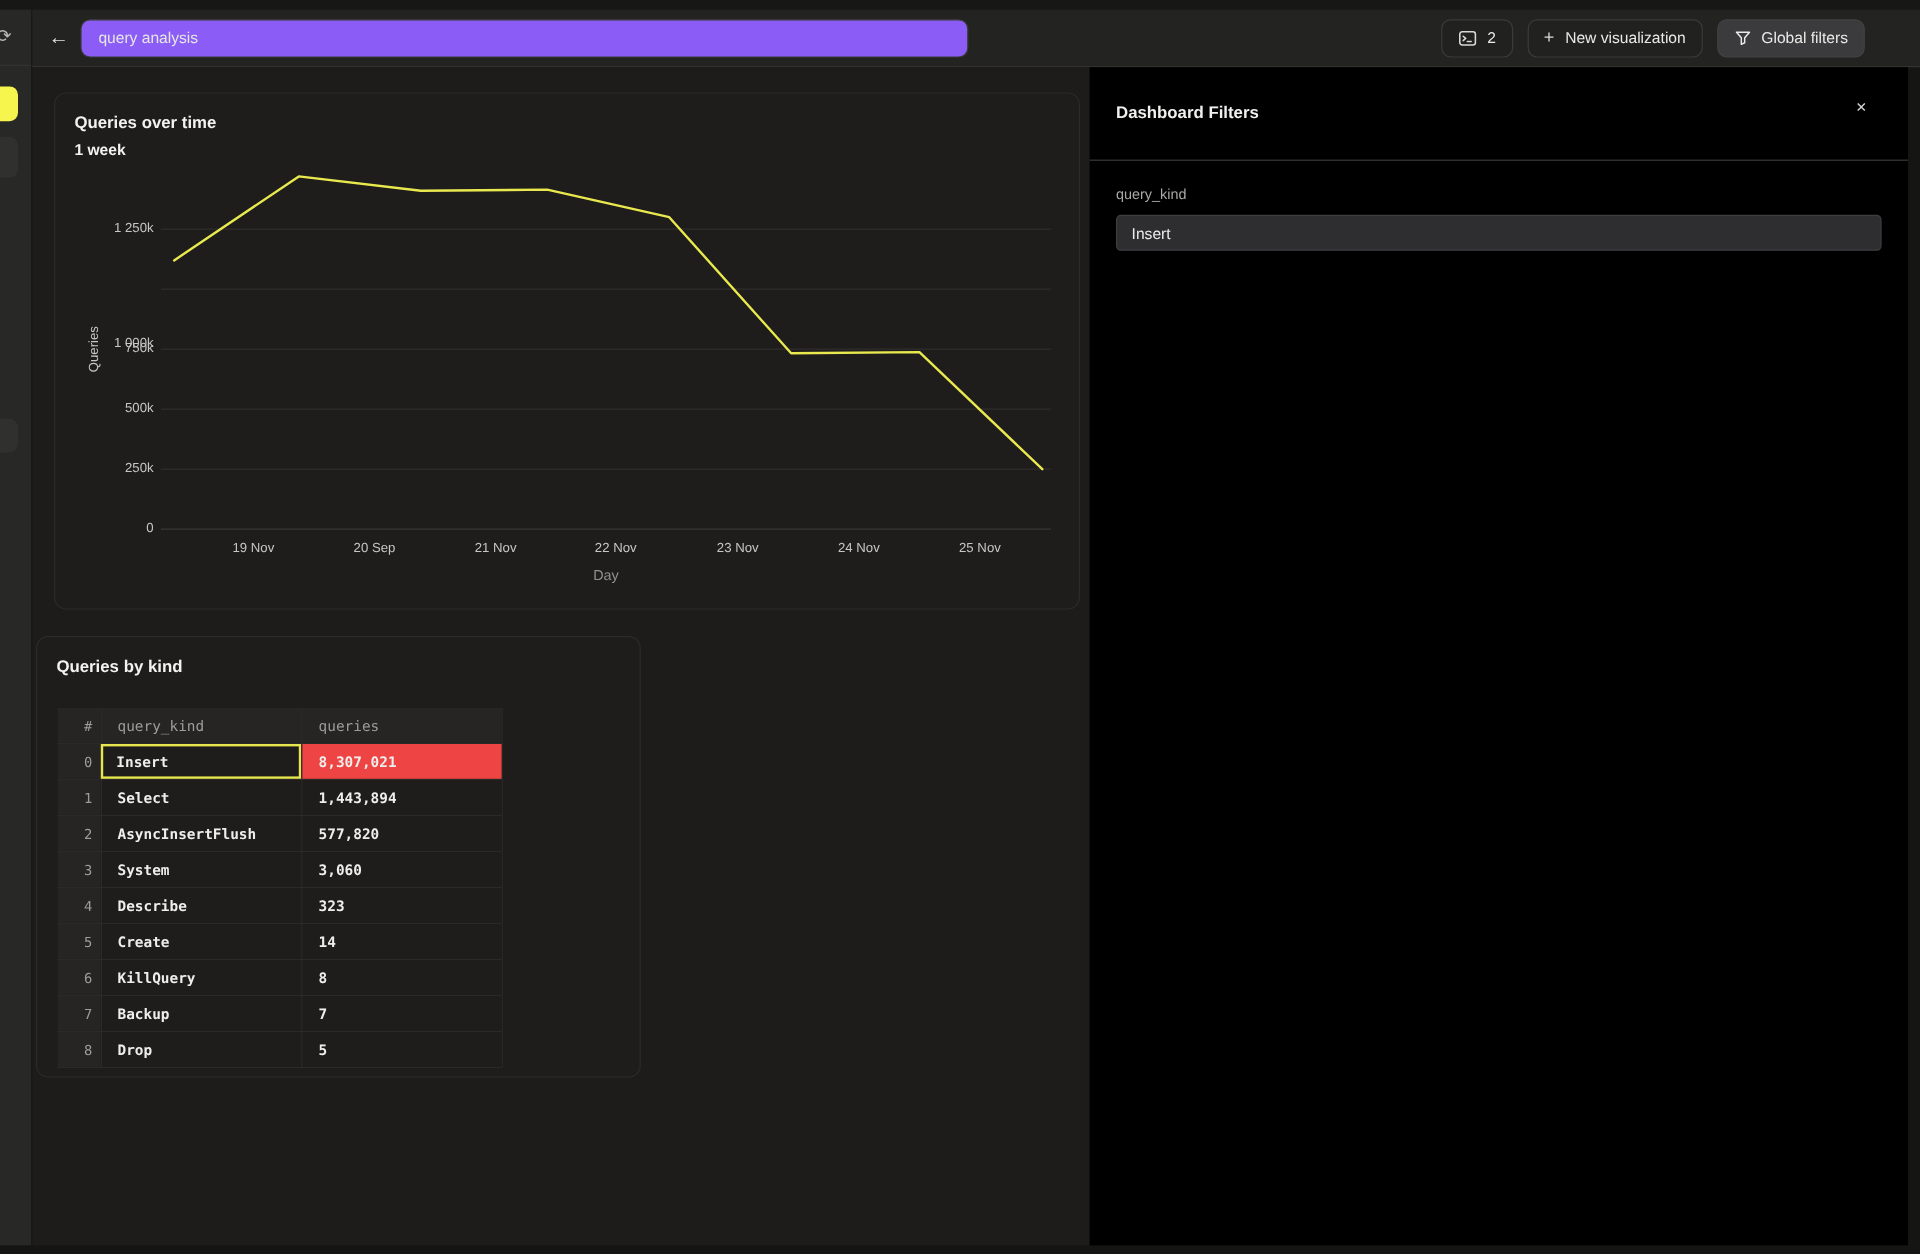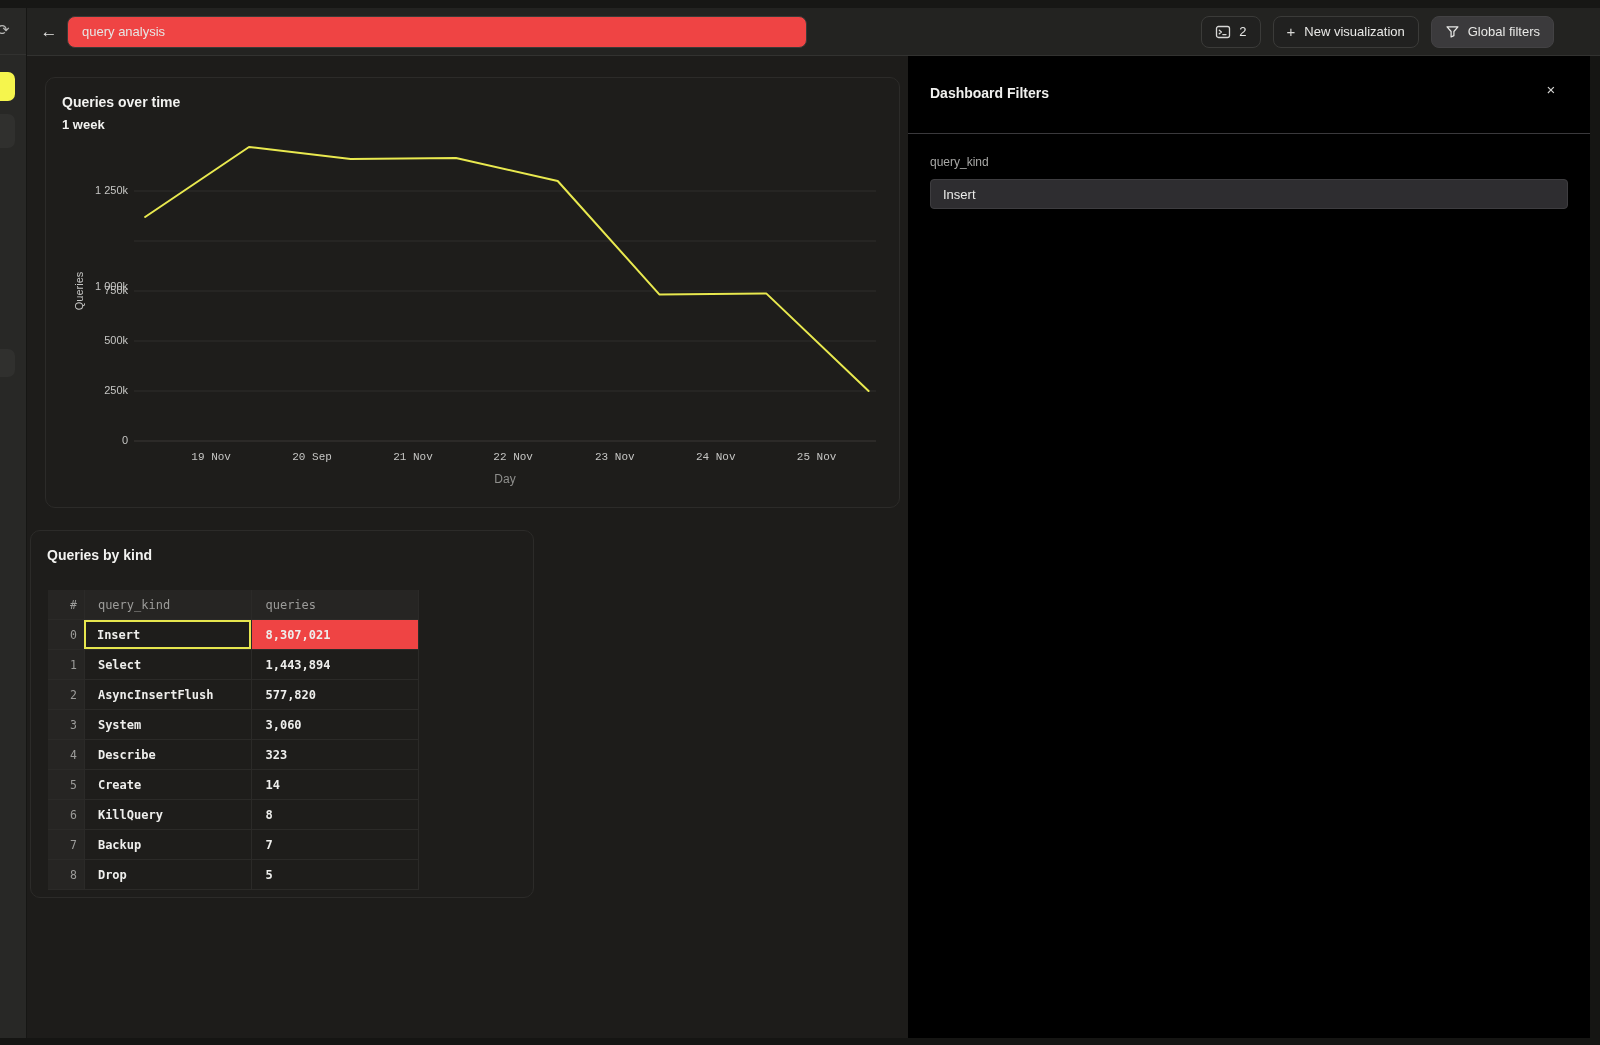--- a/index.html
+++ b/index.html
@@ -15,41 +15,41 @@
   .rail-head { height:47px; border-bottom:1px solid #323230; position:relative; }
   .refresh-glyph { position:absolute; left:-3px; top:13px; font-size:15px; color:#b8b8b6; cursor:pointer; }
   .rail-tab { position:absolute; left:-8px; width:23px; border-radius:7px; }
   .rail-tab.active { top:64px; height:29px; background:#f5f54d; }
   .rail-tab.g1 { top:106px; height:34px; background:#30302e; }
   .rail-tab.g2 { top:341px; height:28px; background:#30302e; }
 
   
   .topbar { position:absolute; left:27px; top:8px; width:1573px; height:48px; background:#232321; border-bottom:1px solid #323230; display:flex; align-items:center; }
   .back-btn { width:24px; height:24px; margin-left:10px; display:flex; align-items:center; justify-content:center; color:#e2e2e0; font-size:17px; cursor:pointer; }
-  .title-input { margin-left:6px; width:740px; height:32px; background:#ef4444; border:1px solid #3a3a38; border-radius:8px; color:#e6e6e4; font-size:13px; padding:0 14px; outline:none; font-family:"Liberation Sans", sans-serif; }
+  .title-input { margin-left:6px; width:740px; height:32px; background:#8b5cf6; border:1px solid #3a3a38; border-radius:8px; color:#e6e6e4; font-size:13px; padding:0 14px; outline:none; font-family:"Liberation Sans", sans-serif; }
   .tb-right { margin-left:auto; margin-right:46px; display:flex; align-items:center; gap:12px; }
   .tb-btn { height:32px; display:flex; align-items:center; gap:8px; padding:0 13px; border-radius:8px; font-size:13px; color:#e9e9e7; cursor:pointer; white-space:nowrap; }
   .tb-btn.outline { background:#212120; border:1px solid #3b3b39; }
   .tb-btn.fill { background:#3b3a3c; border:1px solid #434244; }
   .tb-btn svg { display:block; }
   .plus-glyph { font-size:15px; color:#d8d8d6; margin-right:1px; }
 
   
   .main { position:absolute; left:27px; top:56px; width:891px; height:982px; background:#1d1c1a; }
   .card { position:absolute; background:#1e1d1b; border:1px solid #2c2b29; border-radius:10px; }
   .chart-card { left:18px; top:21px; width:855px; height:431px; }
   .card-title { position:absolute; left:16px; top:16px; font-size:14px; font-weight:bold; color:#f2f2f0; }
   .card-subtitle { position:absolute; left:16px; top:39px; font-size:13px; font-weight:bold; color:#f2f2f0; }
 
   .ylab { position:absolute; left:33px; top:213px; transform:translate(-50%,-50%) rotate(-90deg); font-size:11px; color:#c6c6c4; }
   .y-axis { position:absolute; left:0; top:63px; width:82px; height:300px; }
   .y-axis div { position:absolute; right:0; width:82px; text-align:right; font-size:11px; color:#c6c6c4; }
   .plot-svg { position:absolute; left:88px; top:63px; }
   .x-axis { position:absolute; left:88px; top:373px; width:742px; height:16px; }
-  .x-axis div { position:absolute; width:60px; text-align:center; font-size:11px; color:#c6c6c4;font-family:Liberation Mono, monospace; }
+  .x-axis div { position:absolute; width:60px; text-align:center; font-size:11px; color:#c6c6c4; }
   .xlab { position:absolute; left:88px; top:394px; width:742px; text-align:center; font-size:12px; color:#8f8f8d; }
 
   
   .table-card { left:3px; top:474px; width:504px; height:368px; }
   .qtable { position:absolute; left:17px; top:59px; width:371px; font-family:"DejaVu Sans Mono", monospace; border-right:1px solid #2b2a28; }
   .t-row { display:flex; height:30px; border-bottom:1px solid #2b2a28; }
   .t-idx { width:36px; background:#262523; color:#9c9c9a; display:flex; align-items:center; justify-content:flex-end; padding-right:7px; font-size:11.5px; }
   .t-kind { width:168px; border-left:1px solid #2b2a28; display:flex; align-items:center; padding-left:13px; font-size:12px; }
   .t-q { width:167px; border-left:1px solid #2b2a28; display:flex; align-items:center; padding-left:13px; font-size:12px; }
   .t-row.head .t-kind, .t-row.head .t-q { color:#9c9c9a; background:#262523; font-weight:normal; }

